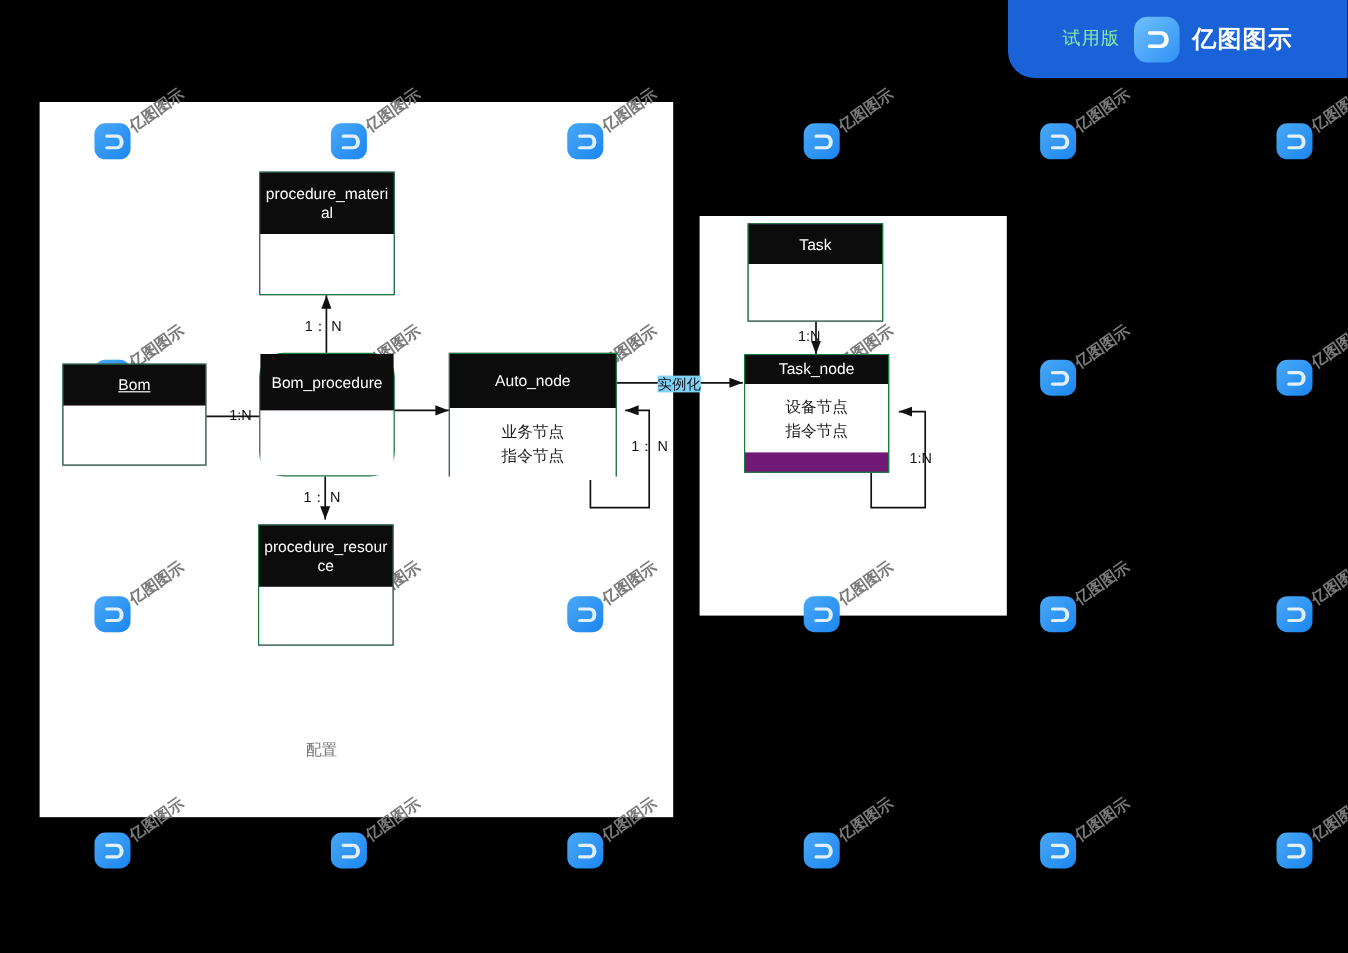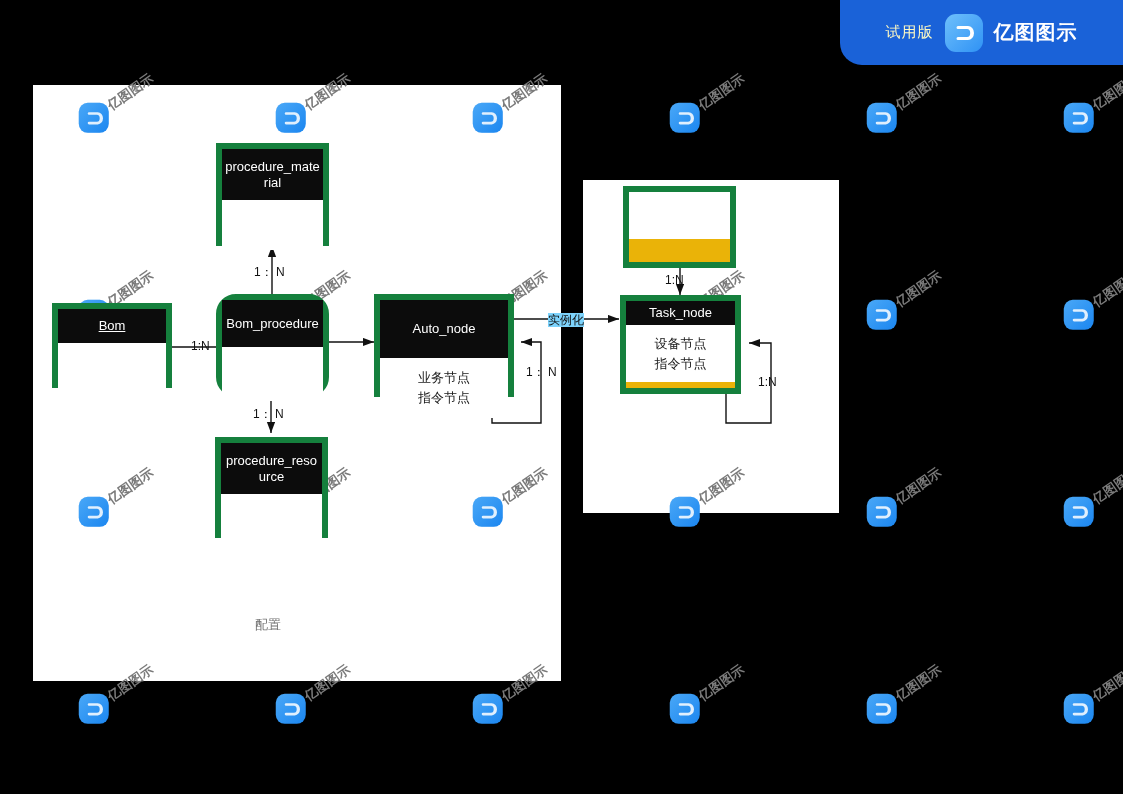--- a/index.html
+++ b/index.html
@@ -77,22 +77,22 @@
   
   #diagram {
     position: absolute;
     inset: 0;
     z-index: 6;
     pointer-events: none;
   }
 
   .entity {
     position: absolute;
-    border: 6px solid #15803d;
-    background: #eab308;
+    border: 1px solid #15803d;
+    background: #701a75;
     box-sizing: border-box;
     z-index: 7;
   }
   .entity .ent-header {
     background: #0c0c0c;
     color: #ffffff;
     font-size: 13px;
     line-height: 16px;
     text-align: center;
     display: flex;
@@ -143,21 +143,21 @@
     height: 65px;
     background: #1a62d8;
     border-bottom-left-radius: 22px;
     display: flex;
     align-items: center;
     justify-content: center;
     gap: 11px;
     z-index: 20;
   }
   #trial-badge .trial-text {
-    color: #fef9c3;
+    color: #86efac;
     font-size: 15px;
     letter-spacing: 1px;
   }
   #trial-badge .badge-logo {
     width: 38px;
     height: 38px;
     border-radius: 11px;
     background: linear-gradient(135deg,#6fc0fb,#2f92f5);
     display: flex;
     align-items: center;
@@ -508,31 +508,32 @@
   <div class="ent-header" style="height:34px;text-decoration:underline;">Bom</div>
   <div class="ent-body" style="height:49px;"></div>
 </div>
 
 <div class="entity" style="left:216px; top:294px; width:113px; height:103px;border-radius:20px;">
   <div class="ent-header" style="height:47px;">Bom_procedure</div>
   <div class="ent-body" style="height:54px;"></div>
 </div>
 
 <div class="entity" style="left:374px; top:294px; width:140px; height:103px;">
-  <div class="ent-header" style="height:58px;">Auto_node</div>
+  <div class="ent-header" style="height:45px;">Auto_node</div>
   <div class="ent-body" style="height:60px;">业务节点
 指令节点</div>
 </div>
 
 <div class="entity" style="left:215px; top:437px; width:113px; height:101px;">
   <div class="ent-header" style="height:51px;">procedure_resource</div>
   <div class="ent-body" style="height:48px;"></div>
 </div>
 
 <div class="entity" style="left:623px; top:186px; width:113px; height:82px;">
+  <div class="ent-header" style="height:33px;">Task</div>
   <div class="ent-body" style="height:47px;"></div>
 </div>
 
 <div class="entity" style="left:620px; top:295px; width:121px; height:99px;">
   <div class="ent-header" style="height:24px;">Task_node</div>
   <div class="ent-body" style="height:57px;">设备节点
 指令节点</div>
 </div>
 
 <div class="edge-label" style="left:191px; top:339px;">1:N</div>

